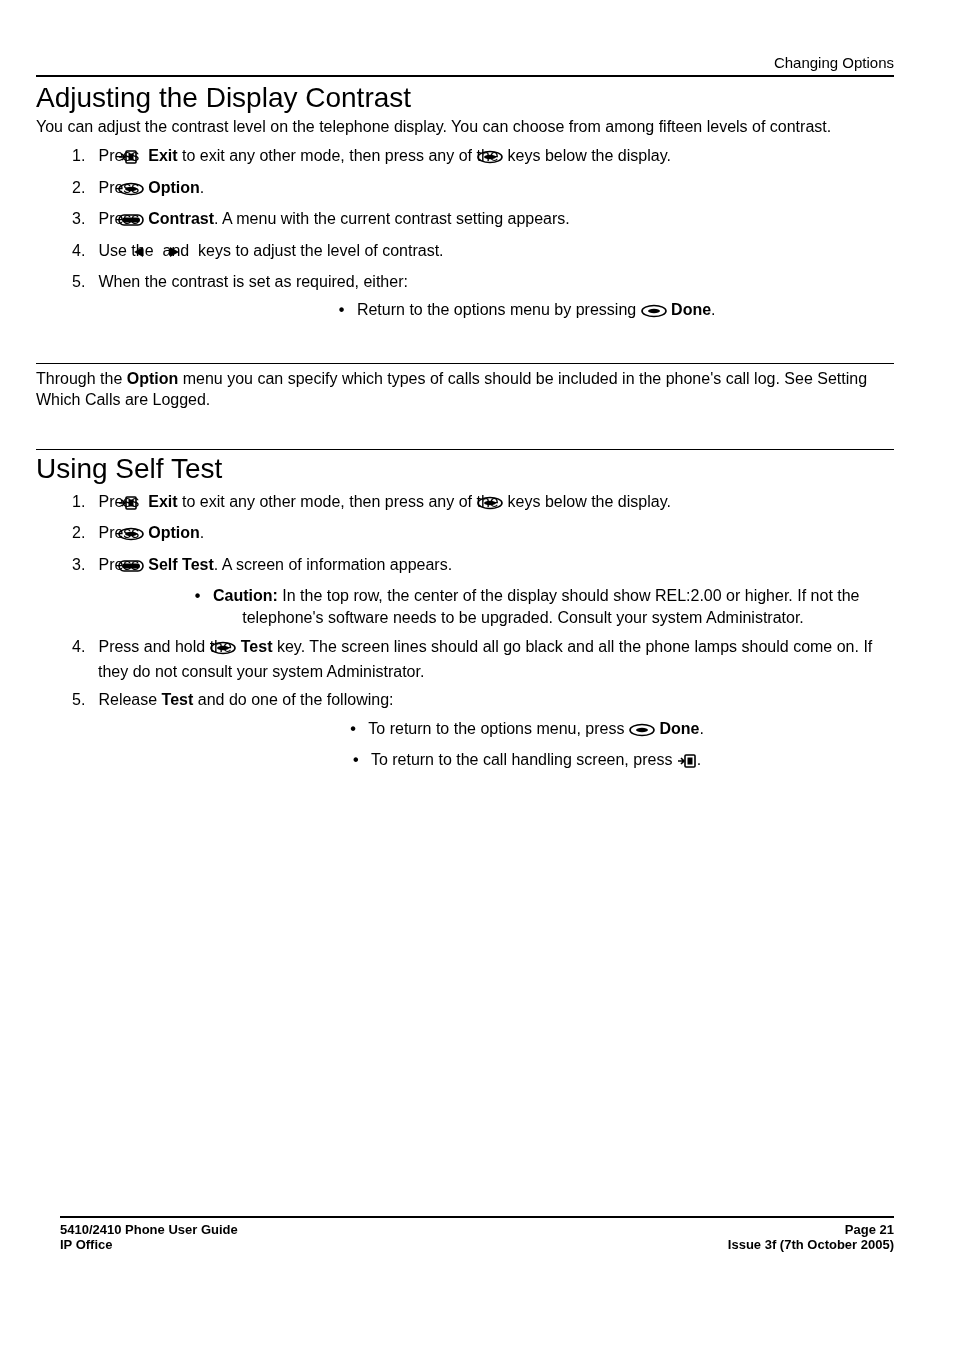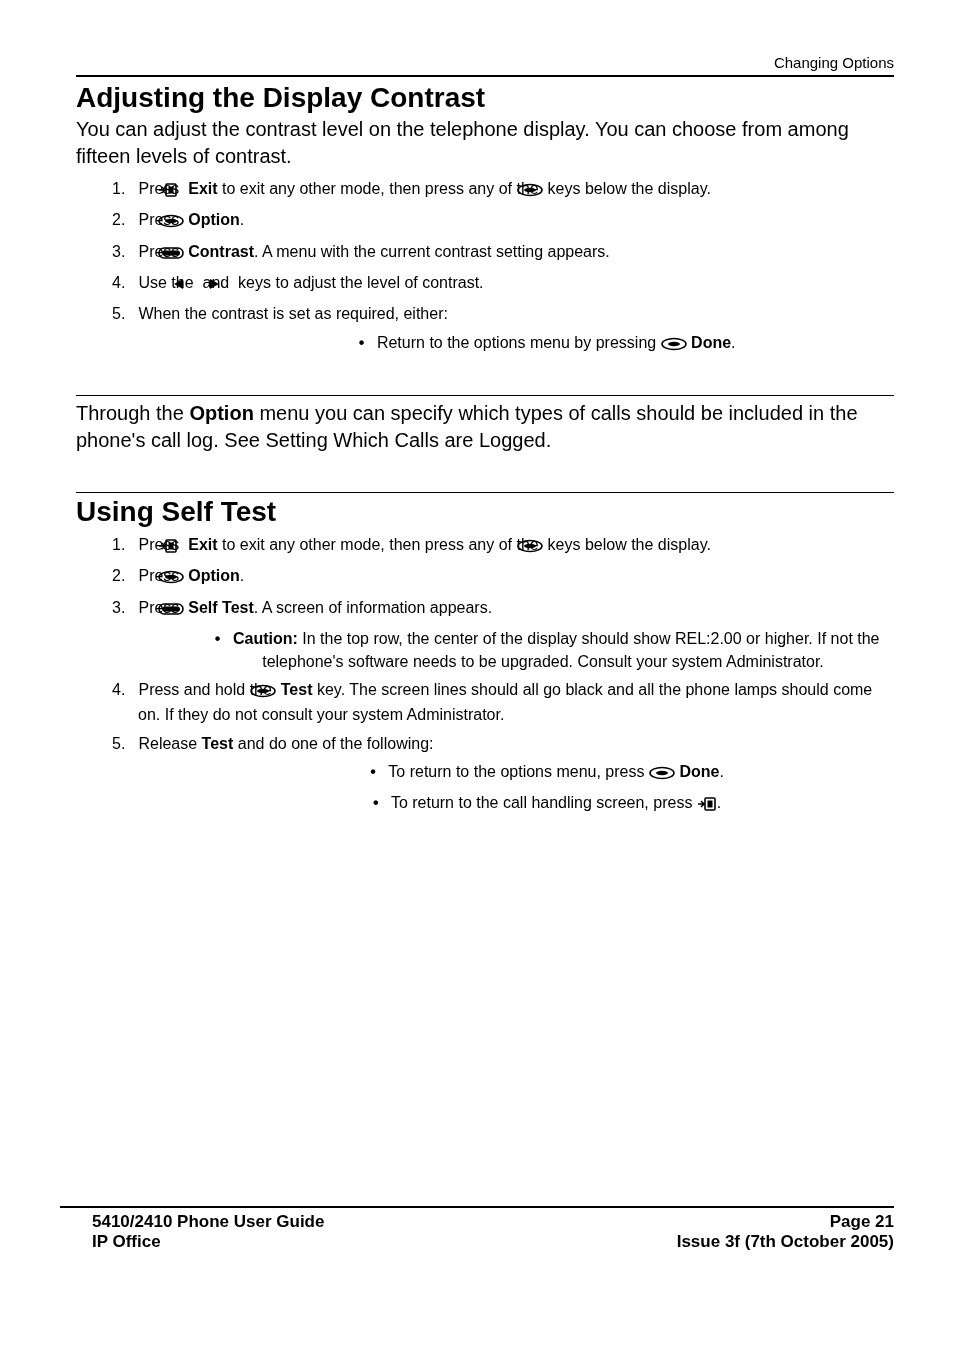--- a/index.html
+++ b/index.html
@@ -1,33 +1,33 @@
 <!DOCTYPE html>
 <html><head>
 <meta charset="utf-8">
 <style>
   * { box-sizing: border-box; margin: 0; padding: 0; }
   html, body { width: 954px; height: 1351px; background: #fff; font-family: Arial, Helvetica, sans-serif; color: #000; }
-  .page { position: relative; width: 954px; height: 1292px; padding: 54px 60px 40px 76px; }
+  .page { position: relative; width: 954px; height: 1292px; padding: 54px 60px 40px 36px; }
   .running-head { text-align: right; font-size: 15px; margin-bottom: 4px; }
   .top-rule { border: none; border-top: 2px solid #000; margin-bottom: 6px; }
   .section-rule { border: none; border-top: 1.5px solid #000; margin-top: 38px; margin-bottom: 4px; }
-  h2.sec-title { font-size: 28px; font-weight: bold; margin-bottom: 2px; line-height: 1.1; }
-  p.lead { font-size: 20px; line-height: 1.35; margin-bottom: 8px; }
+  h2.sec-title { font-size: 28px; font-weight: normal; margin-bottom: 2px; line-height: 1.1; }
+  p.lead { font-size: 16px; line-height: 1.35; margin-bottom: 8px; }
   ol.steps { list-style: none; padding-left: 36px; font-size: 16px; }
   ol.steps > li { margin: 6px 0; line-height: 1.4; padding-left: 26px; text-indent: -26px; }
   ol.steps > li .num { display: inline-block; width: 22px; text-indent: 0; }
   ul.sub { list-style: none; padding-left: 54px; margin-top: 4px; text-indent: 0; text-align: center; }
   ul.sub > li { margin: 6px 0; line-height: 1.4; padding-left: 0; text-indent: 0; }
   ul.sub > li::before { content: "•"; display: inline-block; width: 22px; font-weight: bold; }
   .b { font-weight: bold; }
   .icon { display: inline-block; vertical-align: -3px; }
   .footer { position: absolute; left: 60px; right: 60px; bottom: 40px; }
   .footer-rule { border: none; border-top: 2px solid #000; margin-bottom: 4px; }
-  .footer-row { display: flex; justify-content: space-between; font-size: 17px; margin-left: 32px; }
+  .footer-row { display: flex; justify-content: space-between; font-size: 13px; }
   .footer-row .b { font-weight: bold; }
 </style>
 </head>
 <body>
 
 <svg width="0" height="0" style="position:absolute">
   <defs>
     <g id="i-exit">
       <path d="M1 7 L7 7 M4 4 L7 7 L4 10" stroke="#000" stroke-width="1.6" fill="none"></path>
       <rect x="8" y="1" width="10" height="12" rx="1" fill="none" stroke="#000" stroke-width="1.6"></rect>

